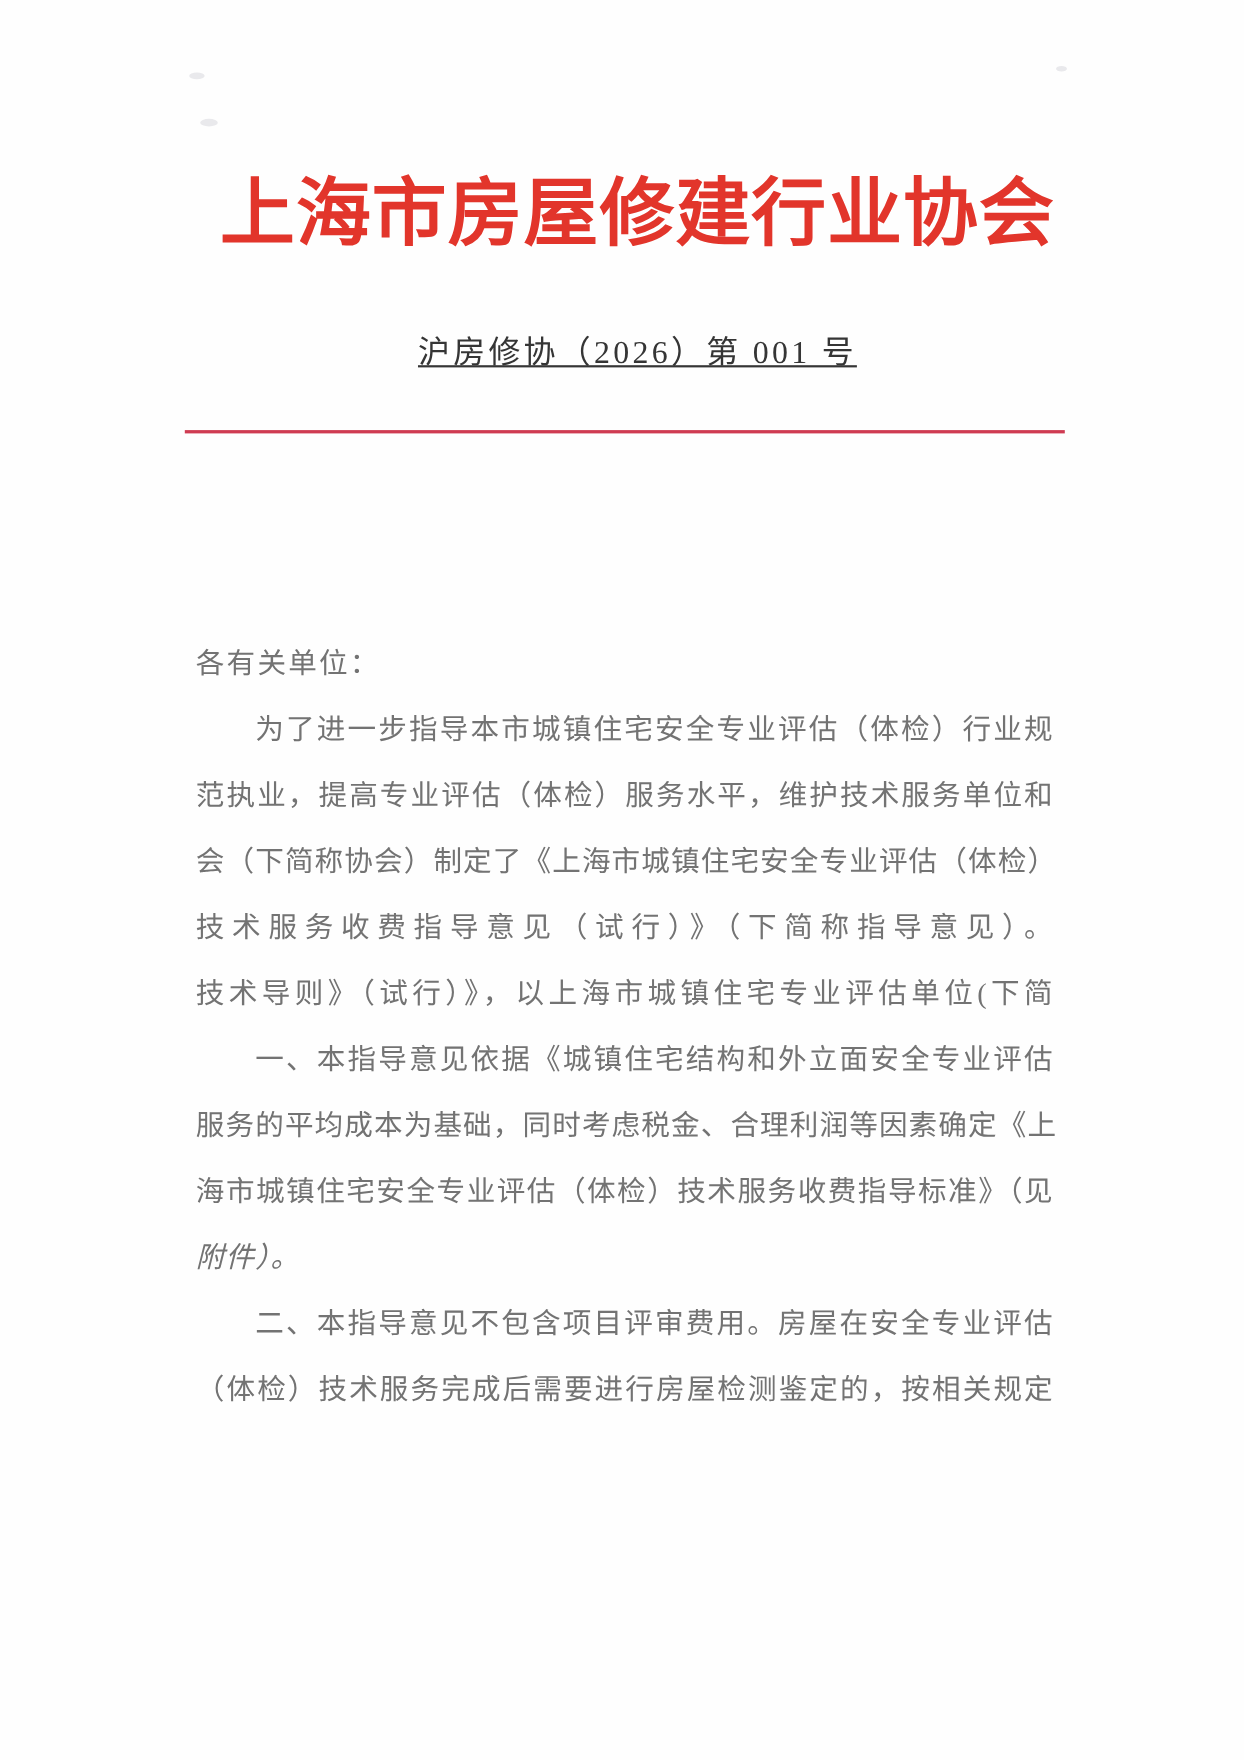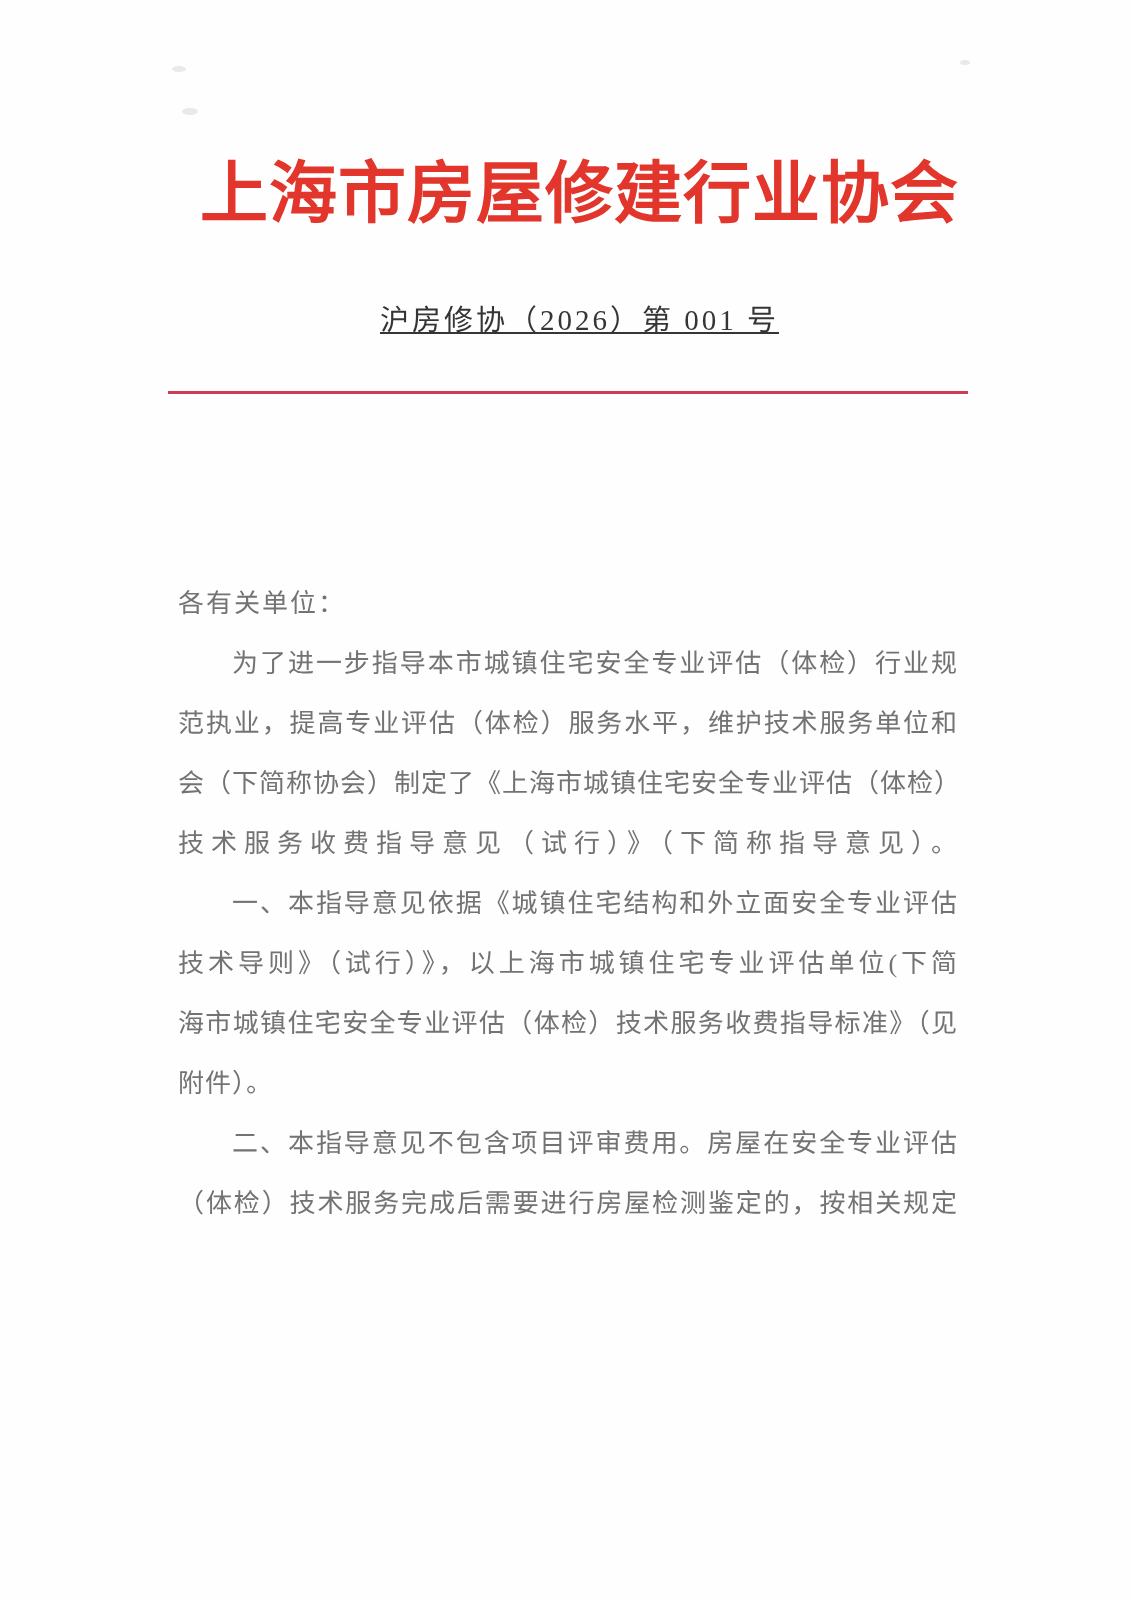--- a/index.html
+++ b/index.html
@@ -86,21 +86,21 @@
     letter-spacing: 1px;
   }
   .bline {
     height: 60px;
     line-height: 60px;
     text-align: justify;
     text-align-last: justify;
     white-space: nowrap;
   }
   .bline.open  { text-indent: 54px; }
-  .bline.close { text-align-last: left; }
+  .bline.close { text-align-last: left; font-style: italic; }
   .salutation {
     height: 60px;
     line-height: 60px;
     letter-spacing: 2px;
   }
 </style>
 </head>
 <body>
 
 <div class="page">
@@ -121,22 +121,23 @@
     <div class="salutation">各有关单位：</div>
 
     <div class="para">
       <div class="bline open">为了进一步指导本市城镇住宅安全专业评估（体检）行业规</div>
       <div class="bline">范执业，提高专业评估（体检）服务水平，维护技术服务单位和</div>
       <div class="bline">会（下简称协会）制定了《上海市城镇住宅安全专业评估（体检）</div>
       <div class="bline">技术服务收费指导意见（试行）》（下简称指导意见）。</div>
     </div>
 
     <div class="para">
+      <div class="bline">技术导则》（试行）》，以上海市城镇住宅专业评估单位(下简</div>
       <div class="bline open">一、本指导意见依据《城镇住宅结构和外立面安全专业评估</div>
-      <div class="bline">技术导则》（试行）》，以上海市城镇住宅专业评估单位(下简</div>
+      <div class="bline">服务的平均成本为基础，同时考虑税金、合理利润等因素确定《上</div>
       <div class="bline">海市城镇住宅安全专业评估（体检）技术服务收费指导标准》（见</div>
       <div class="bline close">附件）。</div>
     </div>
 
     <div class="para">
       <div class="bline open">二、本指导意见不包含项目评审费用。房屋在安全专业评估</div>
       <div class="bline">（体检）技术服务完成后需要进行房屋检测鉴定的，按相关规定</div>
     </div>
 
   </div>

